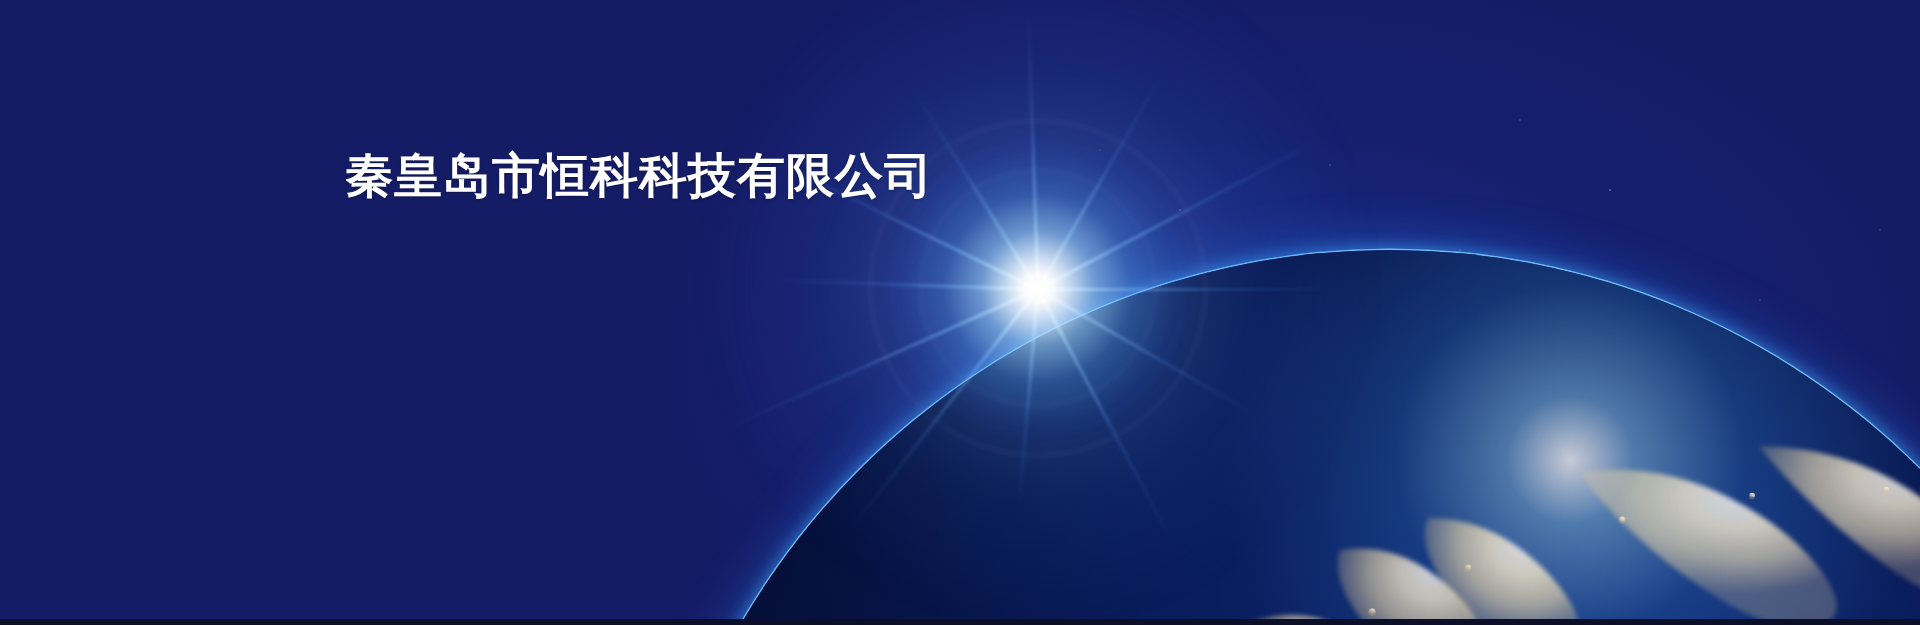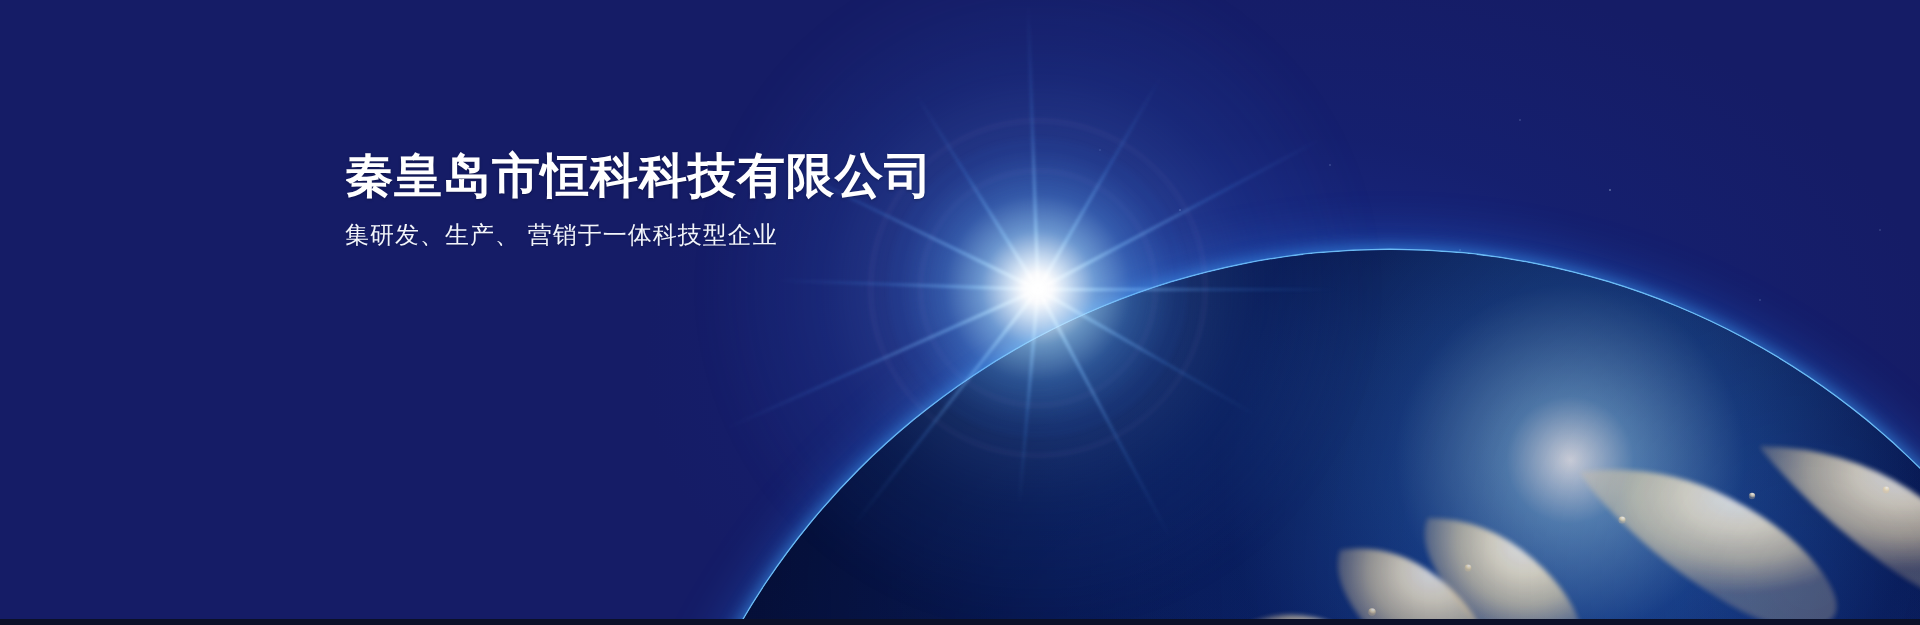--- a/index.html
+++ b/index.html
@@ -374,17 +374,16 @@
     <div class="ray" style="width:300px; transform:rotate(206deg);"></div>
     <div class="ray" style="width:230px; transform:rotate(238deg);"></div>
     <div class="ray" style="width:285px; transform:rotate(268deg);"></div>
     <div class="ray" style="width:245px; transform:rotate(300deg);"></div>
     <div class="ray" style="width:320px; transform:rotate(332deg);"></div>
     <div class="flare-core"></div>
   </div>
 
   <div class="copy">
     <div class="title">秦皇岛市恒科科技有限公司</div>
-    <div class="subtitle">集研发、生产、 营销于一体科技型企业</div>
   </div>
 
   <div class="bottom-strip"></div>
 </div>
 
 </body></html>

